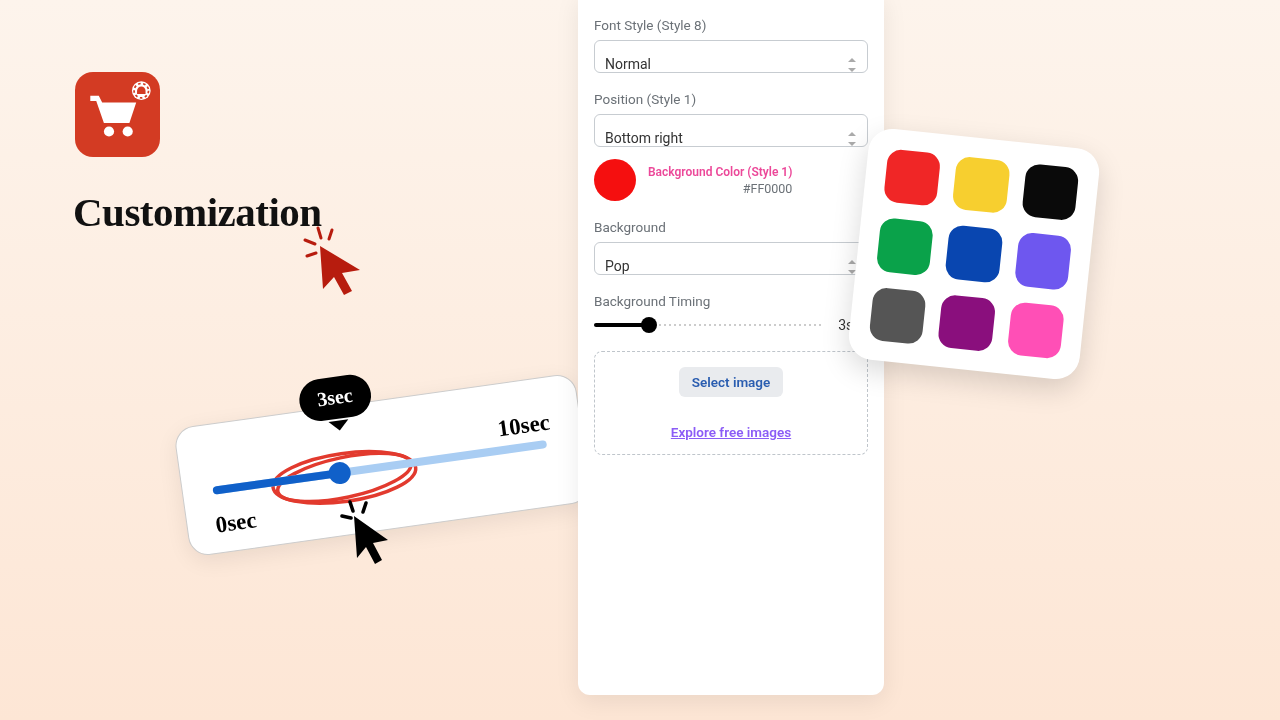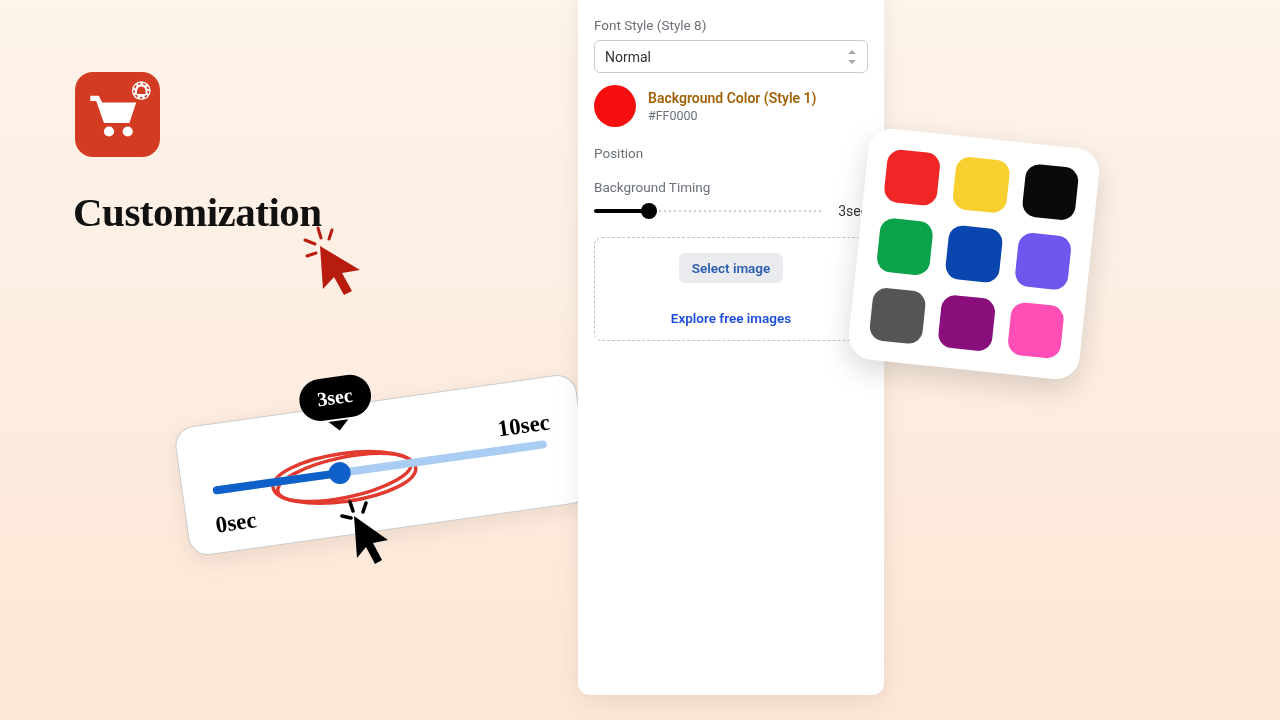--- a/index.html
+++ b/index.html
@@ -88,33 +88,33 @@
   .panel {
     position:absolute; left:578px; top:-5px;
     width:306px; height:700px;
     background:#fff; border-radius:0 0 12px 12px; padding:0 16px 16px;
     box-shadow:0 6px 24px rgba(0,0,0,0.08);
   }
   .field { margin-top:18px; }
   .field:first-child { margin-top:22px; }
   .field-label { font-size:13.5px; color:#6b7177; margin-bottom:7px; }
   .select {
-    display:flex; align-items:center; justify-content:space-between;
+    display:flex; align-items:flex-end; justify-content:space-between;
     height:33px; border:1px solid #c7ccd1; border-radius:6px;
     padding:0 10px; font-size:14px; color:#333; background:#fff;
     cursor:pointer;
   }
   .select .updown { width:10px; height:14px; opacity:0.55; }
 
   .color-row { display:flex; align-items:center; gap:12px; margin-top:12px; }
   .color-swatch { width:42px; height:42px; border-radius:50%; flex:none; }
   .swatch-red { background:#f50f0f; }
   .swatch-white { background:#fff; border:1px solid #d0d4d8; }
-  .color-meta .lbl { font-size:14px; font-weight:600; color:#a16207; }
-  .color-meta .hex { font-size:12.5px; color:#6b7177; margin-top:2px; }
+  .color-meta .lbl { font-size:12px; font-weight:600; color:#ec4899; }
+  .color-meta .hex { font-size:12.5px; color:#6b7177; margin-top:2px;text-align:right; }
 
   .anim-timing { display:flex; align-items:center; gap:14px; margin-top:8px; }
   .range {
     position:relative; flex:1; height:14px;
   }
   .range-rail {
     position:absolute; left:0; right:0; top:50%; transform:translateY(-50%);
     height:2px; background:repeating-linear-gradient(to right,#ccc 0 2px,transparent 2px 5px);
   }
   .range-fill {
@@ -129,21 +129,21 @@
 
   .dropzone {
     margin-top:10px; border:1.5px dashed #bfc5cb; border-radius:8px;
     height:104px;
     display:flex; flex-direction:column; align-items:center; justify-content:center; gap:27px;
   }
   .btn-select {
     background:#e9ebee; border-radius:6px; padding:7px 13px;
     font-size:13.5px; font-weight:600; color:#2a5db0; cursor:pointer;
   }
-  .link-explore { font-size:13.5px; font-weight:600; color:#1d4ed8; cursor:pointer; }
+  .link-explore { font-size:13.5px; font-weight:600; color:#8b5cf6; cursor:pointer;text-decoration:underline; }
 
   
   .palette {
     position:absolute; left:858px; top:138px;
     width:232px; height:232px; background:#fff; border-radius:24px;
     transform:rotate(6deg);
     box-shadow:0 10px 28px rgba(0,0,0,0.15);
     padding:20px;
     display:grid; grid-template-columns:repeat(3,1fr); grid-template-rows:repeat(3,1fr);
     gap:16px;
@@ -208,33 +208,48 @@
   <div class="field">
     <div class="field-label">Font Style (Style 8)</div>
     <div class="select">
       <span>Normal</span>
       <svg class="updown" viewBox="0 0 10 14">
           <path d="M5 0 9 4H1zM5 14 1 10h8z" fill="#666"></path>
         </svg>
     </div>
   </div>
 
+  <div class="field">
+    <div class="field-label">Position (Style 1)</div>
+    <div class="select">
+      <span>Bottom right</span>
+      <svg class="updown" viewBox="0 0 10 14">
+          <path d="M5 0 9 4H1zM5 14 1 10h8z" fill="#666"></path>
+        </svg>
+    </div>
+  </div>
 
 
   <div class="color-row">
     <div class="color-swatch swatch-red"></div>
     <div class="color-meta">
       <div class="lbl">Background Color (Style 1)</div>
       <div class="hex">#FF0000</div>
     </div>
   </div>
 
 
   <div class="field">
-    <div class="field-label">Position</div>
+    <div class="field-label">Background</div>
+    <div class="select">
+      <span>Pop</span>
+      <svg class="updown" viewBox="0 0 10 14">
+          <path d="M5 0 9 4H1zM5 14 1 10h8z" fill="#666"></path>
+        </svg>
+    </div>
   </div>
 
   <div class="field">
     <div class="field-label">Background Timing</div>
     <div class="anim-timing">
       <div class="range">
         <div class="range-rail"></div>
         <div class="range-fill"></div>
         <div class="range-thumb"></div>
       </div>

